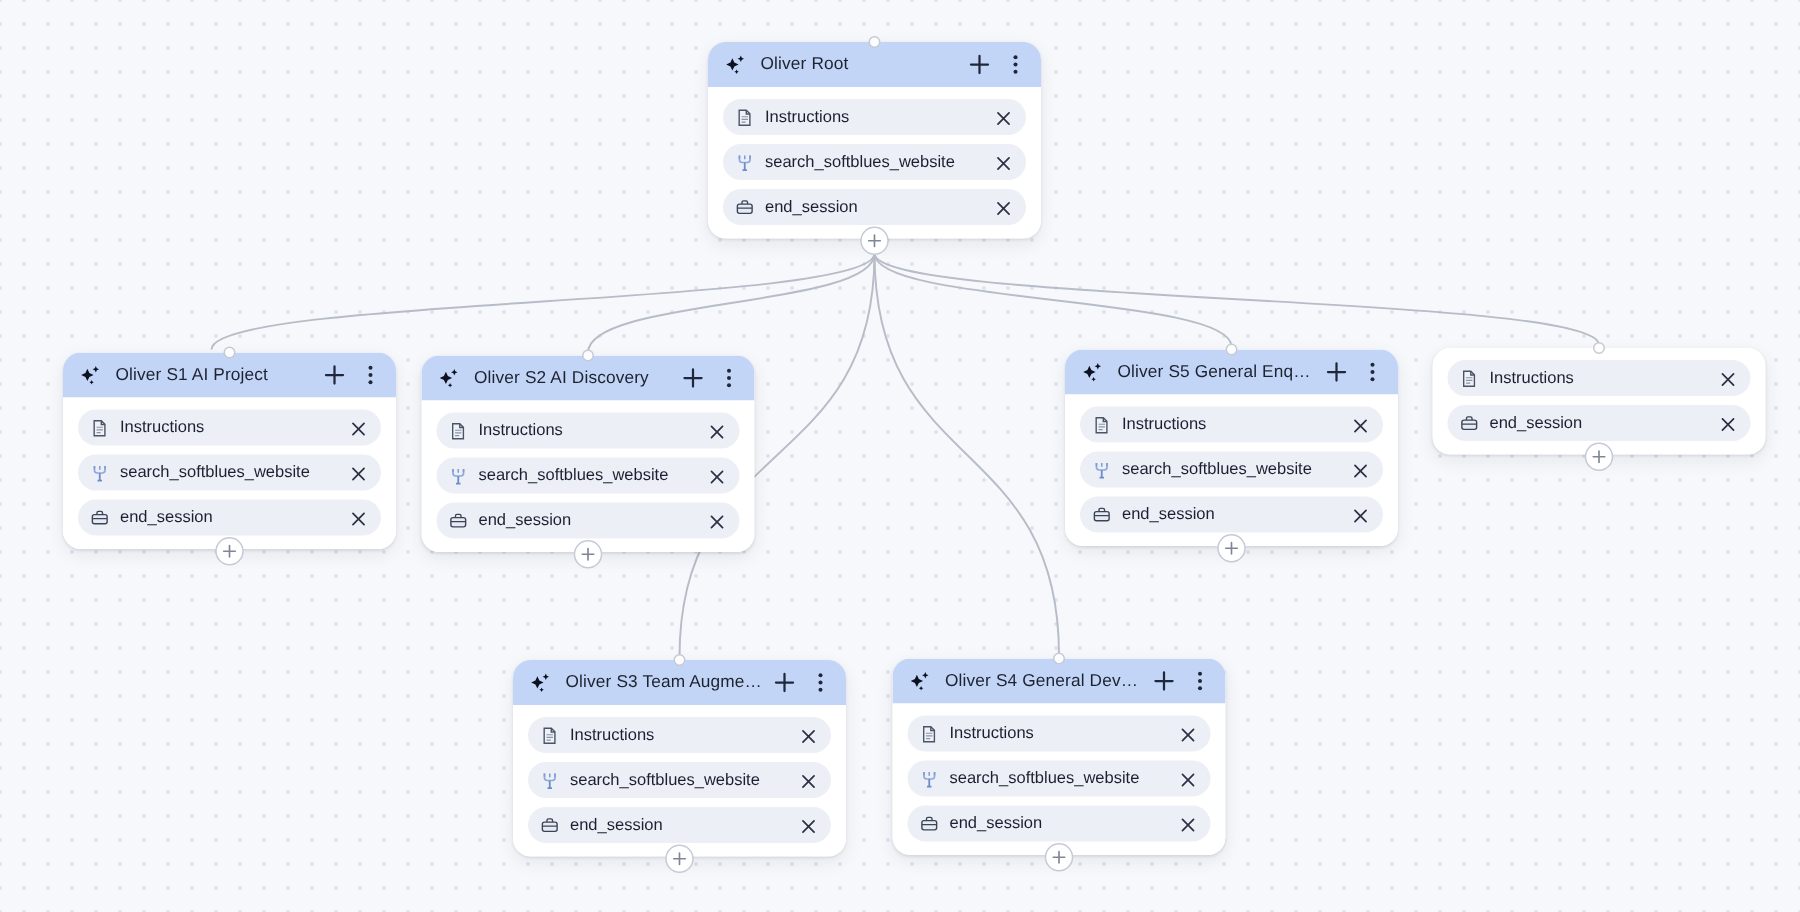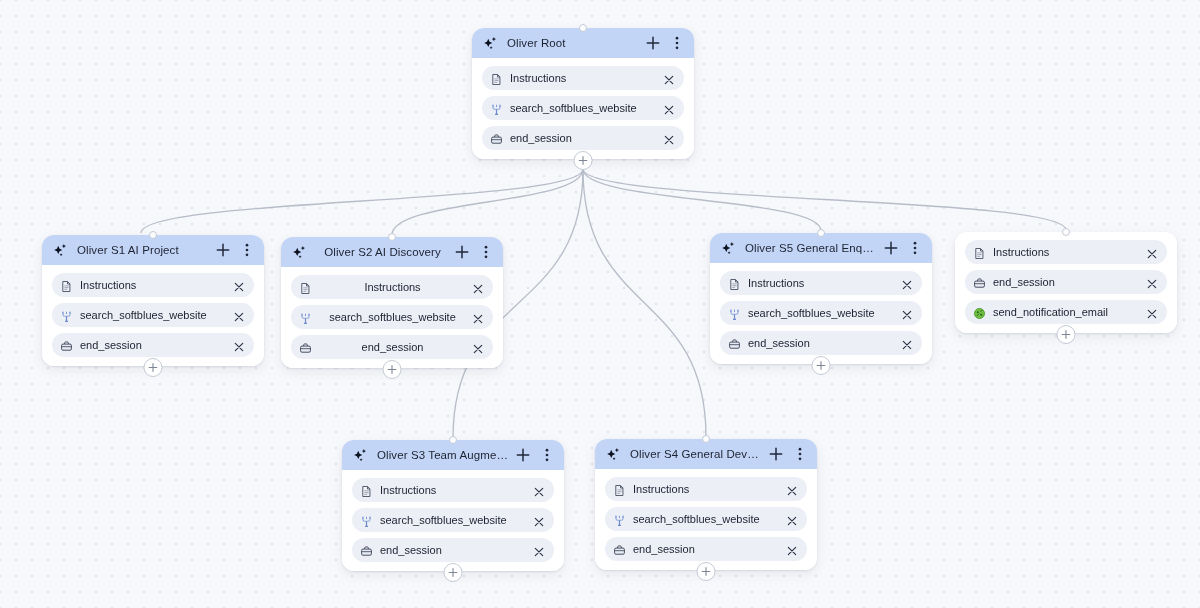--- a/index.html
+++ b/index.html
@@ -220,21 +220,21 @@
     </span>
   </div>
           </div>
     </div>
     <div class="bottom-handle">
       <svg viewBox="0 0 12 12">
             <path d="M6 1.8 V10.2 M1.8 6 H10.2" stroke="#7e8695" stroke-width="1.2" stroke-linecap="round"></path>
           </svg>
     </div>
   </div>
-      <div class="node" style="left: 281px; top: 237px; width: 222px; text-align: center;">
+      <div class="node" style="left: 281px; top: 237px; width: 222px;">
     <div class="top-handle"></div>
     <div class="node-inner">
       <div class="node-header">
         <span class="sparkle-icon">
           <svg viewBox="0 0 16 16">
                 <path d="M5.6 3.0 L7.0 6.0 L10.0 7.4 L7.0 8.8 L5.6 11.8 L4.2 8.8 L1.2 7.4 L4.2 6.0 Z" fill="#0d1220"></path>
                 <path d="M11.6 1.0 L12.3 2.6 L13.9 3.3 L12.3 4.0 L11.6 5.6 L10.9 4.0 L9.3 3.3 L10.9 2.6 Z" fill="#0d1220"></path>
                 <path d="M8.6 11.0 L9.1 12.1 L10.2 12.6 L9.1 13.1 L8.6 14.2 L8.1 13.1 L7.0 12.6 L8.1 12.1 Z" fill="#0d1220"></path>
               </svg>
         </span>
@@ -398,34 +398,20 @@
                   <rect x="1.7" y="4.4" width="10.6" height="6.6" rx="1.5" fill="#e6eaf3" stroke="#3c4458" stroke-width="1"></rect>
                   <path d="M1.8 7.2h10.4" stroke="#3c4458" stroke-width=".9"></path>
                 </svg></span>
     <span class="row-label">end_session</span>
     <span class="row-close">
       <svg viewBox="0 0 12 12">
                   <path d="M2.3 2.3 L9.7 9.7 M9.7 2.3 L2.3 9.7" stroke="#2b3244" stroke-width="1.15" stroke-linecap="round"></path>
                 </svg>
     </span>
   </div>
-            <div class="row">
-    <span class="row-icon"><svg viewBox="0 0 14 14">
-                  <circle cx="7" cy="7" r="5.4" fill="#6fbf43" stroke="#4e9a2e" stroke-width="1"></circle>
-                  <circle cx="5.2" cy="5.6" r="1.1" fill="#2f5e1c"></circle>
-                  <circle cx="8.8" cy="8.3" r="1.1" fill="#2f5e1c"></circle>
-                  <path d="M4.2 9.6l2.2-2.2M8.1 5.1l1.8-1.8" stroke="#2f5e1c" stroke-width="1"></path>
-                </svg></span>
-    <span class="row-label">send_notification_email</span>
-    <span class="row-close">
-      <svg viewBox="0 0 12 12">
-                  <path d="M2.3 2.3 L9.7 9.7 M9.7 2.3 L2.3 9.7" stroke="#2b3244" stroke-width="1.15" stroke-linecap="round"></path>
-                </svg>
-    </span>
-  </div>
           </div>
     </div>
     <div class="bottom-handle">
       <svg viewBox="0 0 12 12">
             <path d="M6 1.8 V10.2 M1.8 6 H10.2" stroke="#7e8695" stroke-width="1.2" stroke-linecap="round"></path>
           </svg>
     </div>
   </div>
       <div class="node" style="left: 342px; top: 440px; width: 222px;">
     <div class="top-handle"></div>

